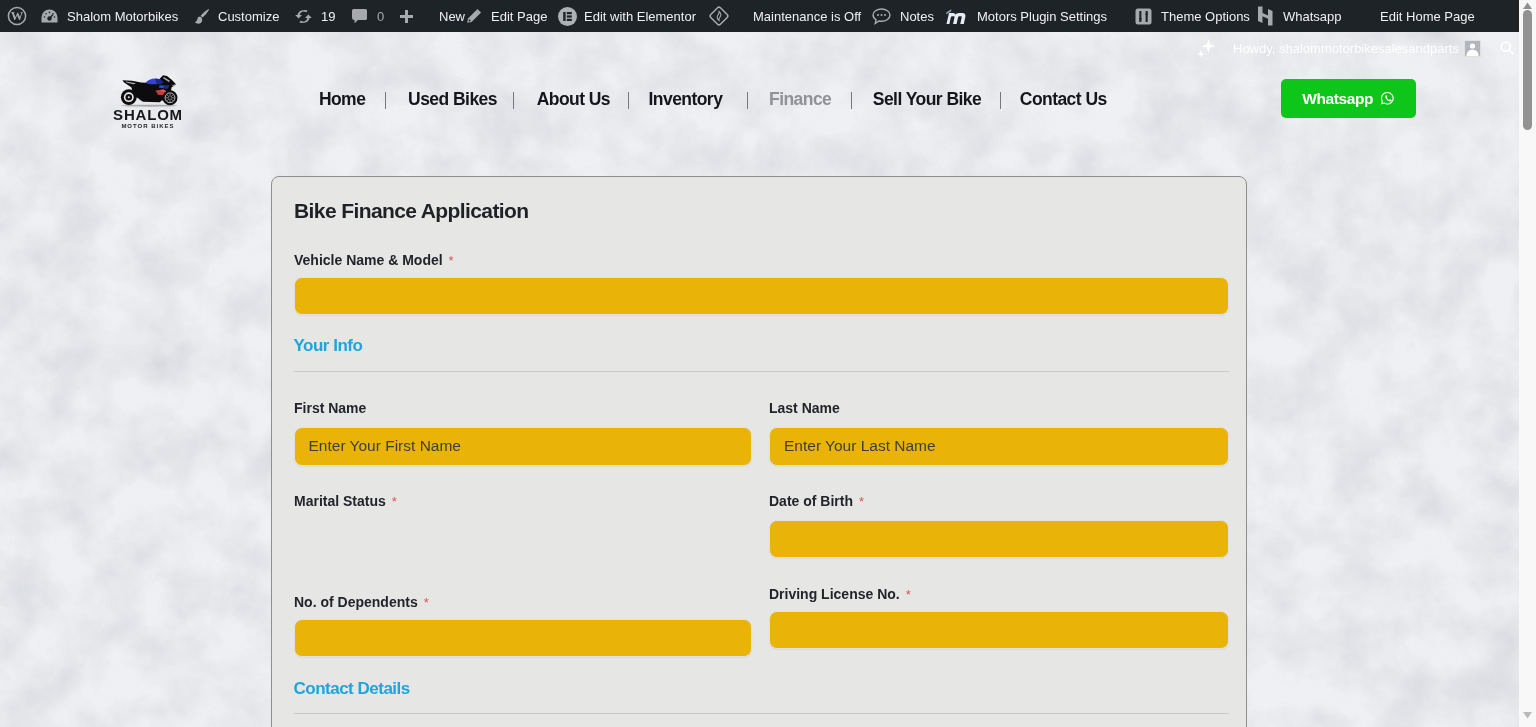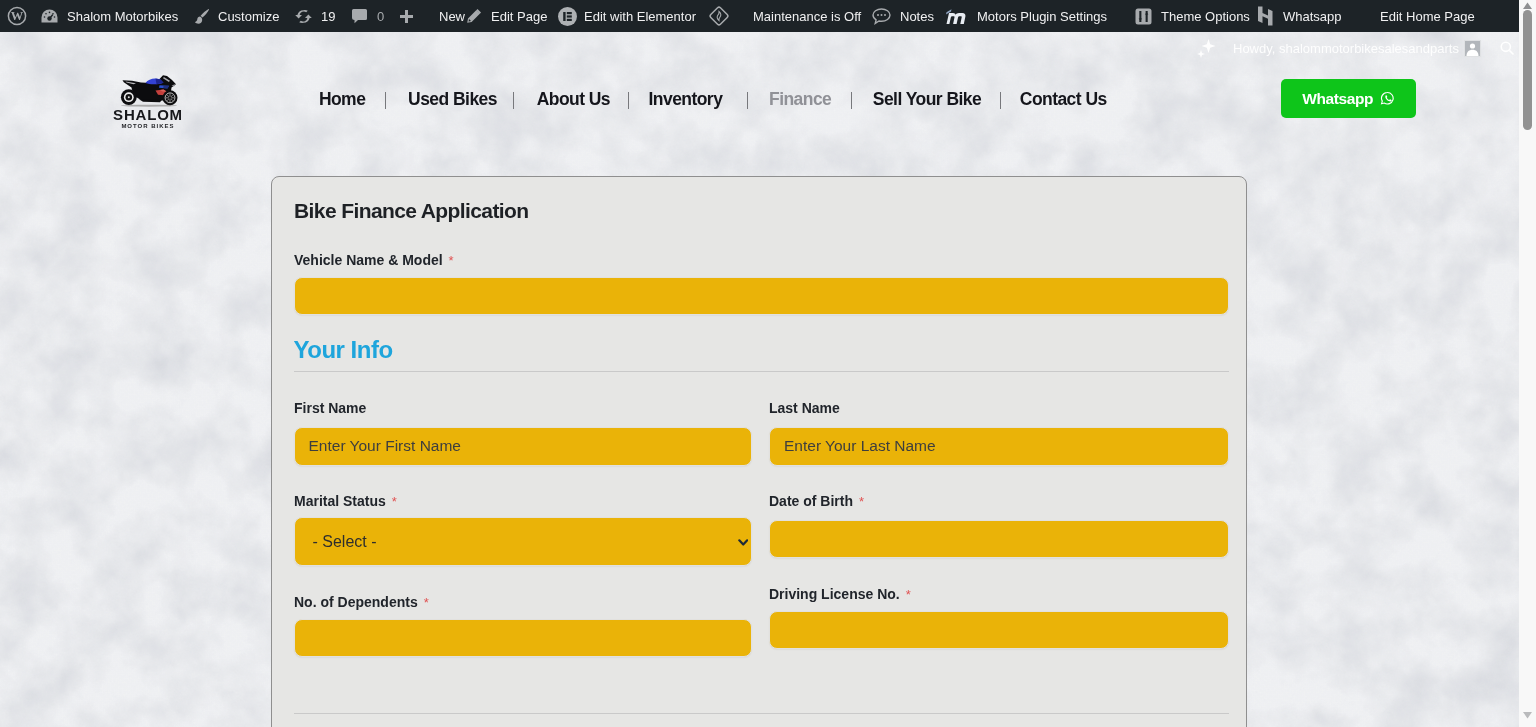--- a/index.html
+++ b/index.html
@@ -19,21 +19,21 @@
   #nav .sep { width:1px; height:16.5px; background:#77787c; top:3px; }
   #nav .gr { color:#909197; }
   #wabtn { position:absolute; left:1281px; top:79px; width:135px; height:39px; background:#0ec51a; border-radius:5px; display:flex; align-items:center; justify-content:center; gap:7px; color:#fff; font-weight:bold; font-size:15.5px; letter-spacing:-0.4px; z-index:5; }
   
   #card { position:absolute; left:271px; top:176px; width:976px; height:800px; background:#e6e6e4; border:1px solid #8f8f8f; border-radius:8px; z-index:4; }
   .abs { position:absolute; }
   .lbl { font-size:14px; font-weight:bold; color:#21252b; }
   .star { color:#e05252; margin-left:6px; font-size:13px; }
   .inp { background:#eab308; border:1px solid #e2e1de; border-radius:8px; box-shadow:0 1px 1.5px rgba(0,0,0,0.05); }
   .ph { color:#3e3e3e; font-size:15.5px; }
-  .h2 { font-size:24px; font-weight:bold; color:#1ea5dc; letter-spacing:-0.5px; }
+  .h2 { font-size:17px; font-weight:bold; color:#1ea5dc; letter-spacing:-0.5px; }
   .hr { height:1px; background:#c9c9c9; }
   
   #sbar { position:absolute; right:0; top:0; width:17px; height:727px; background:#f8f8f8; z-index:40; }
   #sthumb { position:absolute; left:4px; top:10px; width:9px; height:120px; background:#929292; border-radius:5px; }
 </style>
 </head>
 <body>
 <svg id="bgtex">
   <filter id="marble" x="0" y="0" width="100%" height="100%">
     <feTurbulence type="fractalNoise" baseFrequency="0.021" numOctaves="4" seed="11" result="n"></feTurbulence>
@@ -272,33 +272,28 @@
   <div class="abs" style="left:497px; top:221.5px;"><span class="lbl">Last Name</span></div>
   <div class="abs inp" style="left:21.5px; top:249.5px; width:458.5px; height:39px; display:flex; align-items:center;">
       <span class="ph" style="padding-left:14px;">Enter Your First Name</span>
     </div>
   <div class="abs inp" style="left:497px; top:249.5px; width:459.5px; height:39px; display:flex; align-items:center;">
       <span class="ph" style="padding-left:14px;">Enter Your Last Name</span>
     </div>
 
   <div class="abs" style="left:22px; top:314.5px;"><span class="lbl">Marital Status</span><span class="star">*</span></div>
   <div class="abs" style="left:497px; top:314.5px;"><span class="lbl">Date of Birth</span><span class="star">*</span></div>
-  <div class="abs inp" style="left:21.5px; top:340px; width:458.5px; height:49px; display:flex; align-items:center;">
-    <span style="padding-left:18px; font-size:16px; color:#2e2e2e;">- Select -</span>
-    <svg style="position:absolute; right:3px; top:21px;" width="10.5" height="7" viewBox="0 0 10.5 7" fill="none" stroke="#1d2a38" stroke-width="2.2" stroke-linecap="round" stroke-linejoin="round">
-        <path d="M1.3 1.3 L5.25 5.5 L9.2 1.3"></path>
-      </svg>
-  </div>
   <div class="abs inp" style="left:497px; top:342.5px; width:459.5px; height:38.5px;"></div>
 
   <div class="abs" style="left:22px; top:416px;"><span class="lbl">No. of Dependents</span><span class="star">*</span></div>
   <div class="abs" style="left:497px; top:407.5px;"><span class="lbl">Driving License No.</span><span class="star">*</span></div>
   <div class="abs inp" style="left:21.5px; top:442px; width:458.5px; height:38px;"></div>
   <div class="abs inp" style="left:497px; top:433.5px; width:459.5px; height:38.5px;"></div>
 
+  <div class="abs h2" style="left:21.5px; top:501.5px;">Contact Details</div>
   <div class="abs hr" style="left:21.5px; top:536px; width:935px;"></div>
 </div>
 
 <div id="sbar">
   <svg style="position:absolute; left:3px; top:2px;" width="11" height="8" viewBox="0 0 11 8">
       <path d="M5.5 0.5 L10 7 L1 7 Z" fill="#8f9092"></path>
     </svg>
   <div id="sthumb"></div>
   <svg style="position:absolute; left:3px; top:711px;" width="11" height="8" viewBox="0 0 11 8">
       <path d="M5.5 7.5 L1 1 L10 1 Z" fill="#b9babc"></path>

